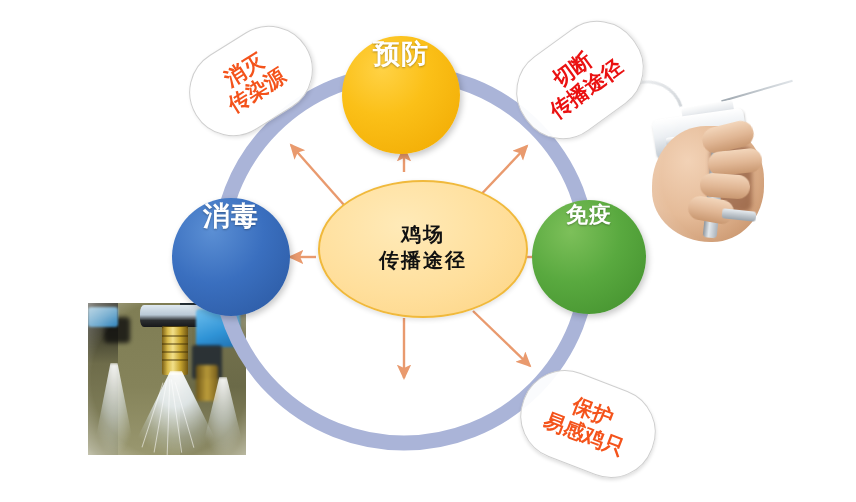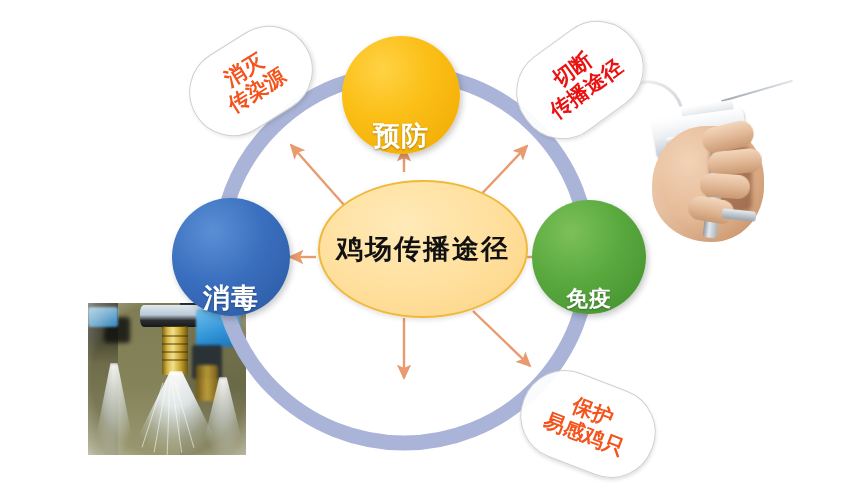--- a/index.html
+++ b/index.html
@@ -90,21 +90,21 @@
   #photo-syringe .plunger{position:absolute;left:86px;top:136px;width:34px;height:10px;border-radius:3px;
     background:linear-gradient(180deg,#e7ecf0,#9aa3ab);transform:rotate(6deg);filter:blur(.5px);}
   #photo-syringe .tube{position:absolute;left:-28px;top:6px;width:70px;height:74px;border:3px solid #c8cdd2;
     border-radius:50%;border-right-color:transparent;border-bottom-color:transparent;transform:rotate(26deg);filter:blur(.3px);}
   #photo-syringe .clip{position:absolute;left:30px;top:62px;width:30px;height:8px;border-radius:2px;
     background:linear-gradient(180deg,#ffffff,#b4bcc4);transform:rotate(-8deg);}
 
   
   .node{
     position:absolute;border-radius:50%;
-    display:flex;align-items:flex-end;justify-content:center;
+    display:flex;align-items:flex-start;justify-content:center;
     color:#ffffff;font-weight:700;
     letter-spacing:1px;
     text-shadow:0 1px 2px rgba(0,0,0,.30);
     box-shadow:2px 3px 6px rgba(0,0,0,.22);
   }
   #node-top{
     left:342px;top:36px;width:118px;height:118px;font-size:27px;
     background:radial-gradient(circle at 34% 28%, #ffd245 0%, #fbc018 40%, #f0a800 100%);
   }
   #node-left{
@@ -117,24 +117,25 @@
   }
   #node-bottom{
     left:348px;top:371px;width:114px;height:114px;font-size:27px;
     background:radial-gradient(circle at 34% 28%, #f8913f 0%, #f0721f 48%, #dd5c0d 100%);
   }
   #node-center{
     position:absolute;left:318px;top:180px;width:206px;height:134px;
     border-radius:50%;
     background:radial-gradient(ellipse at 40% 32%, #ffeab8 0%, #ffdf9c 55%, #fcd382 100%);
     border:2px solid #f0b93c;
-    display:flex;flex-direction:row;align-items:center;justify-content:center;
-    color:#111111;font-weight:700;font-size:27px;line-height:1.32;
+    display:flex;flex-direction:column;align-items:center;justify-content:center;
+    color:#111111;font-weight:700;font-size:20px;line-height:1.32;
     letter-spacing:2px;
     box-shadow:0 2px 5px rgba(0,0,0,.12);
+    font-family:Liberation Mono, monospace;
   }
   #node-center span{display:block;}
 
   
   .callout{
     position:absolute;
     border:1.4px solid #cfcfcf;
     border-radius:44px;
     background:rgba(255,255,255,.94);
     box-shadow:1px 2px 4px rgba(0,0,0,.13);

